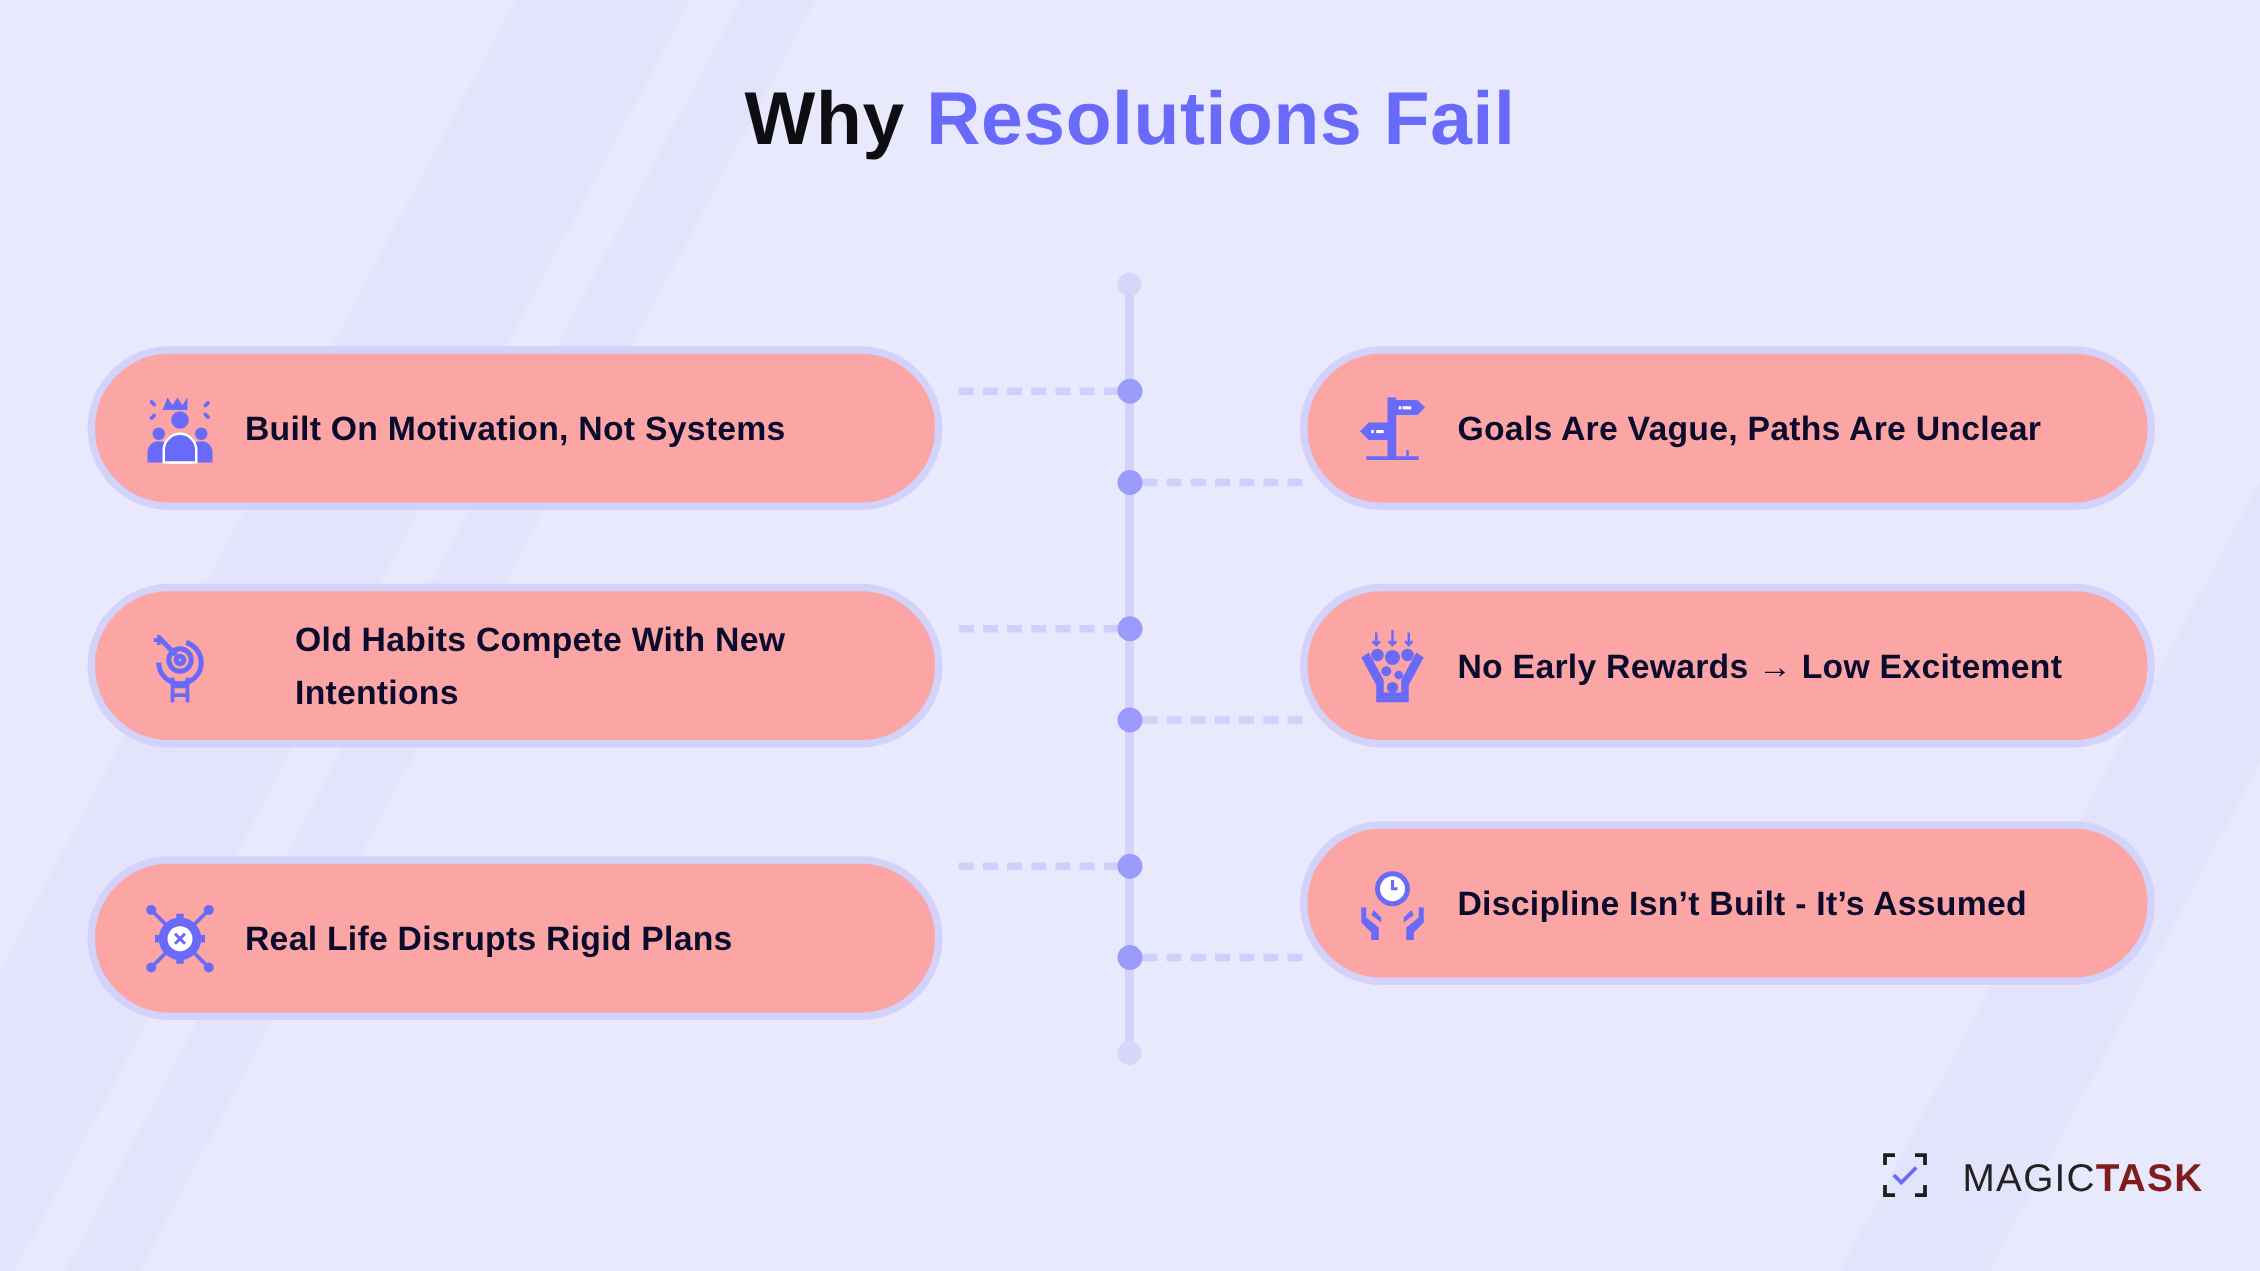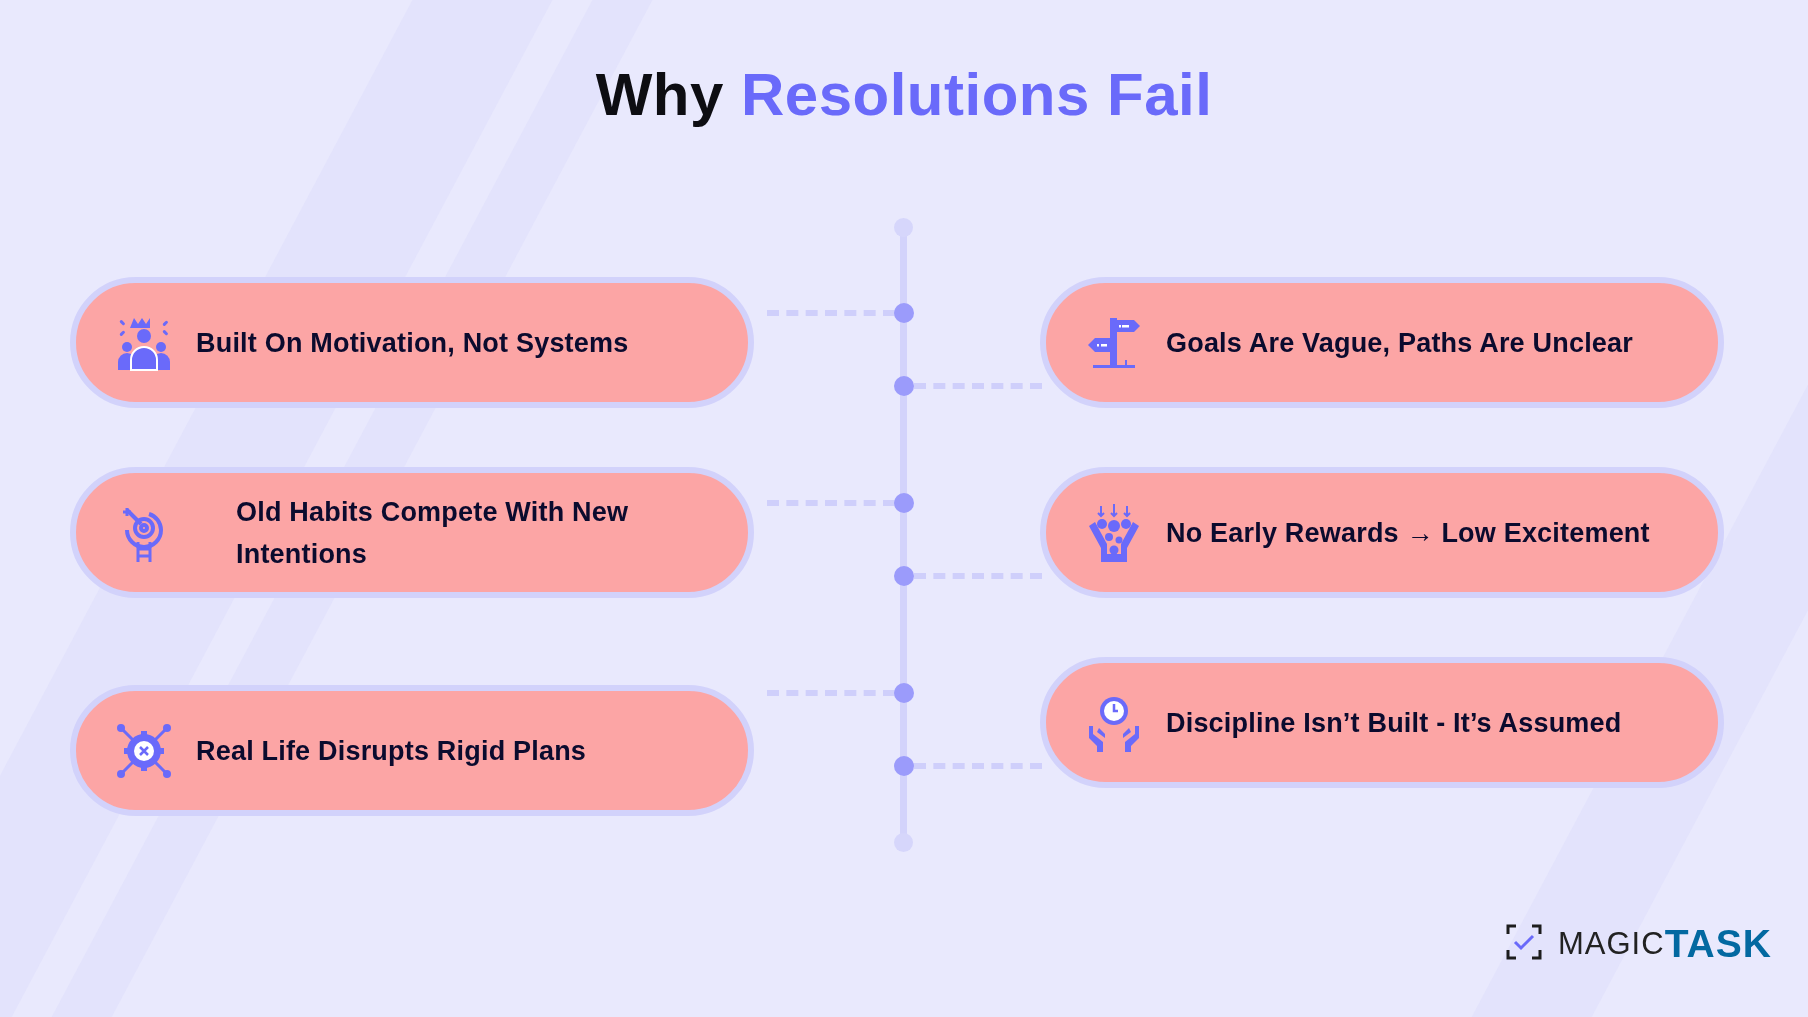--- a/index.html
+++ b/index.html
@@ -22,22 +22,22 @@
     position:absolute; width:684px; height:131px; background:#fca5a5;
     border:6px solid #d2d2fb; border-radius:72px; box-sizing:border-box;
     display:flex; align-items:center; padding-left:38px;
   }
   .pill .icon { width:60px; height:60px; flex:0 0 60px; display:flex; align-items:center; justify-content:center; }
   .pill .label {
     margin-left:22px; font-size:27px; font-weight:600; color:#0b0b2e; line-height:42px; letter-spacing:0.2px;
     max-width:520px;
   }
   .logo { position:absolute; left:1506px; top:922px; display:flex; align-items:center; }
-  .logo .brand-a { font-size:31px; color:#222; letter-spacing:1px; margin-left:16px; font-weight:400; }
-  .logo .brand-b { font-size:39px; color:#0369a1; letter-spacing:1px; font-weight:700; }
+  .logo .brand-a { font-size:31px; color:#222; letter-spacing:1px; margin-left:28px; font-weight:400; }
+  .logo .brand-b { font-size:31px; color:#7f1d1d; letter-spacing:1px; font-weight:700; }
 </style>
 </head>
 <body>
 
 <div class="bg-stripe" style="left:120px; width:140px;"></div>
 <div class="bg-stripe" style="left:300px; width:60px;"></div>
 <div class="bg-stripe" style="left:1720px; width:120px;"></div>
 
 <h1 class="title" style="margin:4px;">
   <span>Why</span>

